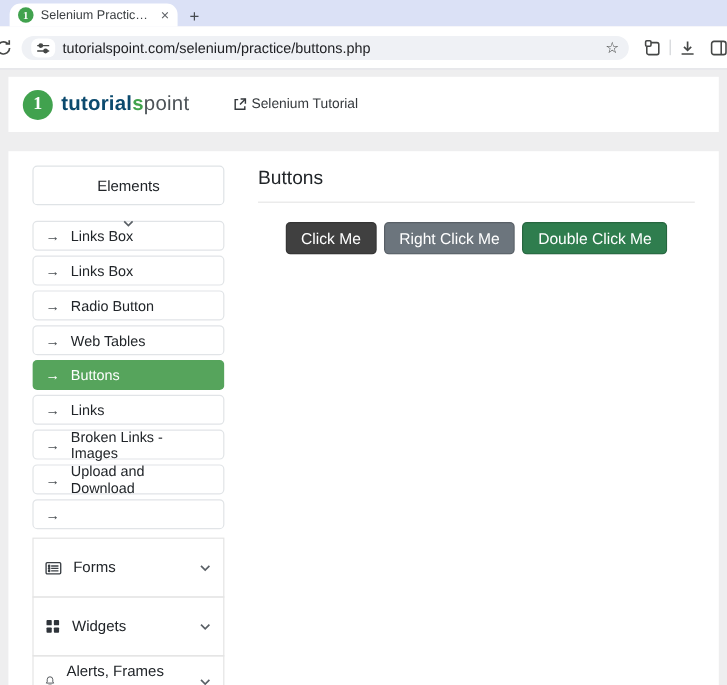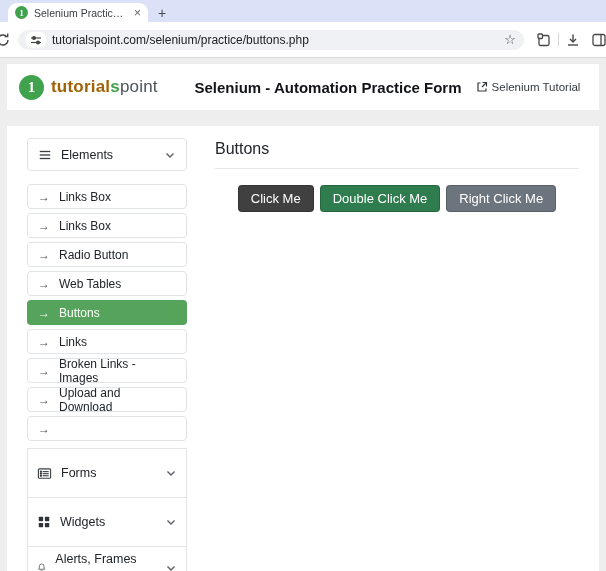--- a/index.html
+++ b/index.html
@@ -34,33 +34,33 @@
 
   
   .page { height:522px; padding:6px 7px 0 7px; background:#eeeeef; }
   .card { background:#fff; }
   .site-header { height:46px; display:flex; align-items:center; padding:0 12px; }
   .logo { display:flex; align-items:center; gap:7px; width:168px; }
   .logo-mark { width:25px; height:25px; border-radius:50%; color:#fff; display:flex;
     align-items:center; justify-content:center; font-size:15px; font-weight:bold;
     font-family:"Liberation Serif", serif; }
   .logo-text { font-size:17px; letter-spacing:.2px; }
-  .logo-text .b { font-weight:bold; color:#a16207; }
+  .logo-text .b { font-weight:bold; color:#0c4a6e; }
   .logo-text .g { font-weight:bold; }
   .logo-text .p { font-weight:400; color:#4d5358; }
   .site-title { flex:1; text-align:center; font-size:15px; font-weight:700; color:#121417; }
   .tutorial-link { width:118px; display:flex; align-items:center; gap:4px; font-size:11.5px;
     color:#35393d; justify-content:center; white-space:nowrap; }
 
   .content-card { margin-top:16px; height:454px; display:flex; padding:12px 20px; gap:28px; }
 
   
   .sidebar { width:160px; flex:0 0 160px; }
   .acc-header { height:33px; border:1px solid #dfe3e6; border-radius:4px; display:flex;
-    align-items:center; padding:0 10px; gap:9px; font-size:12.5px; color:#212529; }
+    align-items:center; padding:0 10px; gap:9px; font-size:12.5px; color:#212529;flex-direction:column; }
   .acc-header .grow, .group .grow { flex:1; }
   .side-items { margin-top:13px; }
   .side-item { height:25px; margin-bottom:4px; border:1px solid #e1e4e7; border-radius:4px;
     display:flex; align-items:center; padding:0 10px; gap:9px; font-size:12px; color:#212529;
     cursor:default; }
   .side-item .arr { color:#4a4f54; font-size:12px; }
   .side-item.active { color:#fff; border-color:transparent; }
   .side-item.active .arr { color:#fff; }
   .groups { margin-top:8px; }
   .group { border:1px solid #e4e4e4; display:flex; align-items:center; padding:0 9px;
@@ -133,21 +133,20 @@
 
 <div class="page">
 
   <div class="card site-header">
     <div class="logo">
       <div class="logo-mark" style="background-color: rgb(65, 162, 78);">1</div>
       <div class="logo-text">
         <span class="b">tutorial</span><span class="g" style="color: rgb(65, 162, 78);">s</span><span class="p">point</span>
       </div>
     </div>
-    <div class="site-title">Selenium - Automation Practice Form</div>
     <div class="tutorial-link">
       <svg width="12" height="12" viewBox="0 0 12 12" fill="none" stroke="#35393d" stroke-width="1.2">
         <path d="M4.5 2H2v8h8V7.5"></path>
           <path d="M6.5 1.5H10.5V5.5"></path>
           <path d="M10.5 1.5L6 6"></path>
       </svg>
       <span>Selenium Tutorial</span>
     </div>
   </div>
 
@@ -263,19 +262,19 @@
             </svg>
         </div>
       </div>
     </div>
 
     <div class="main">
       <div class="main-heading">Buttons</div>
       <hr class="rule">
       <div class="btn-row">
         <button class="btn" style="background-color: #404040;">Click Me</button>
+        <button class="btn" style="background-color: rgb(108, 117, 125);">Right Click Me</button>
         <button class="btn" style="background-color: rgb(47, 125, 78);">Double Click Me</button>
-        <button class="btn" style="background-color: rgb(108, 117, 125);">Right Click Me</button>
       </div>
     </div>
 
   </div>
 </div>
 
 </body></html>

